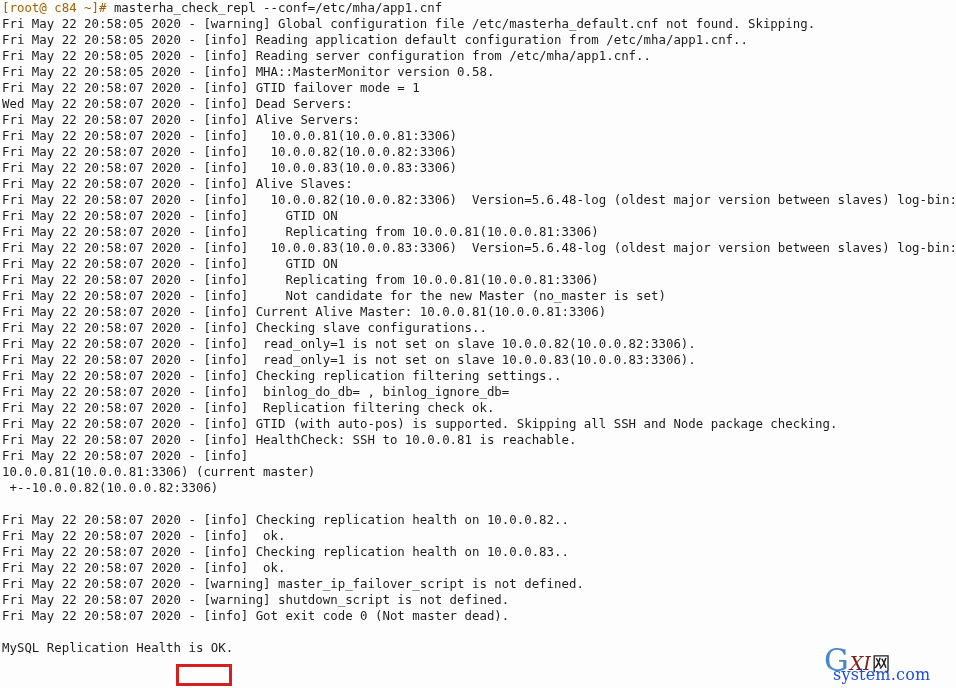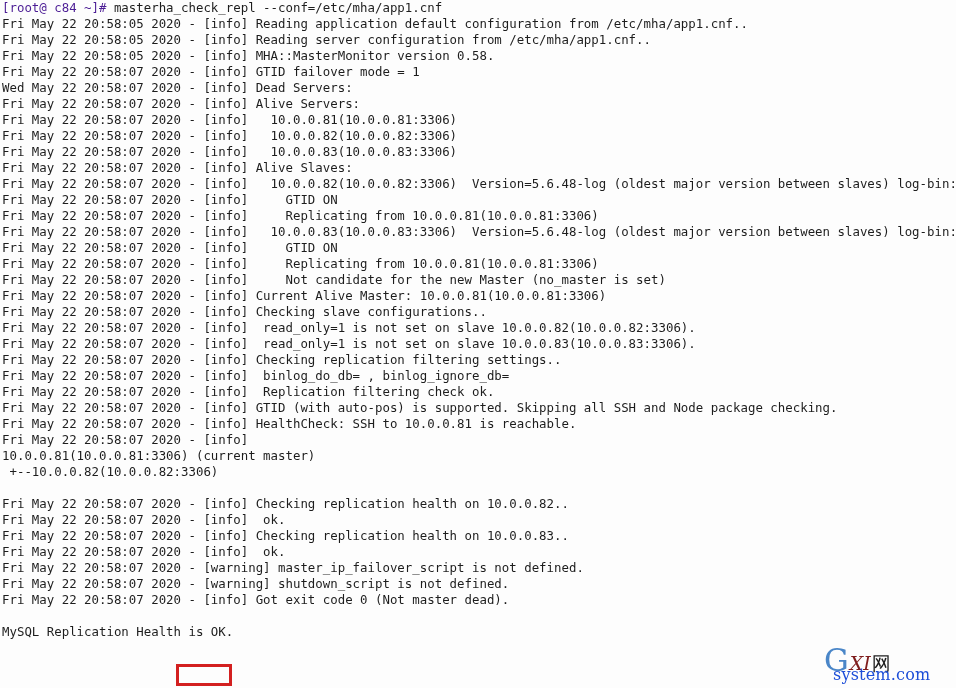--- a/index.html
+++ b/index.html
@@ -102,23 +102,24 @@
     color: #1d4ed8;
     font-family: "DejaVu Serif", "Liberation Serif", serif;
     letter-spacing: 0.2px;
   }
 </style>
 </head>
 <body>
 
 <div id="terminal" style="background: rgb(253, 253, 253);">
 
-  <div class="prompt-line"><span class="prompt-user" style="color: #4c1d95;">[root@ c84 ~]#</span><span class="prompt-cmd"> masterha_check_repl --conf=/etc/mha/app1.cnf</span></div>
+  <div class="prompt-line"><span class="prompt-user" style="color: #a16207;">[root@ c84 ~]#</span><span class="prompt-cmd"> masterha_check_repl --conf=/etc/mha/app1.cnf</span></div>
 
   <div id="log-output">
+      <div class="line">Fri May 22 20:58:05 2020 - [warning] Global configuration file /etc/masterha_default.cnf not found. Skipping.</div>
       <div class="line">Fri May 22 20:58:05 2020 - [info] Reading application default configuration from /etc/mha/app1.cnf..</div>
       <div class="line">Fri May 22 20:58:05 2020 - [info] Reading server configuration from /etc/mha/app1.cnf..</div>
       <div class="line">Fri May 22 20:58:05 2020 - [info] MHA::MasterMonitor version 0.58.</div>
       <div class="line">Fri May 22 20:58:07 2020 - [info] GTID failover mode = 1</div>
       <div class="line">Wed May 22 20:58:07 2020 - [info] Dead Servers:</div>
       <div class="line">Fri May 22 20:58:07 2020 - [info] Alive Servers:</div>
       <div class="line">Fri May 22 20:58:07 2020 - [info]   10.0.0.81(10.0.0.81:3306)</div>
       <div class="line">Fri May 22 20:58:07 2020 - [info]   10.0.0.82(10.0.0.82:3306)</div>
       <div class="line">Fri May 22 20:58:07 2020 - [info]   10.0.0.83(10.0.0.83:3306)</div>
       <div class="line">Fri May 22 20:58:07 2020 - [info] Alive Slaves:</div>

